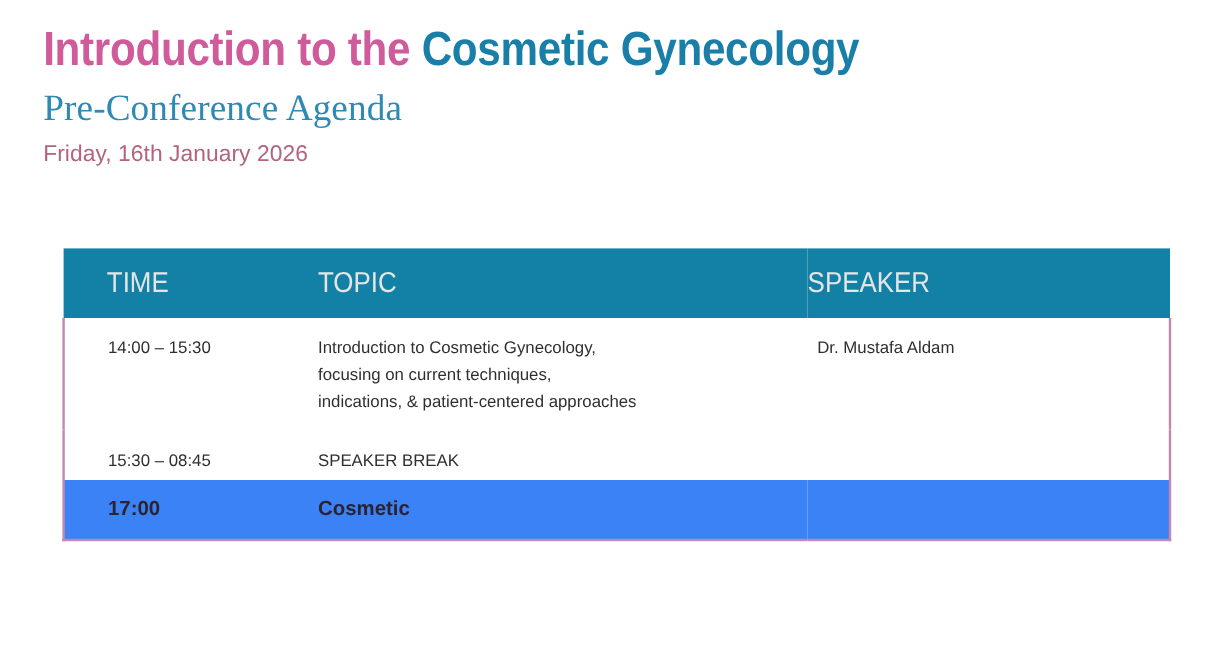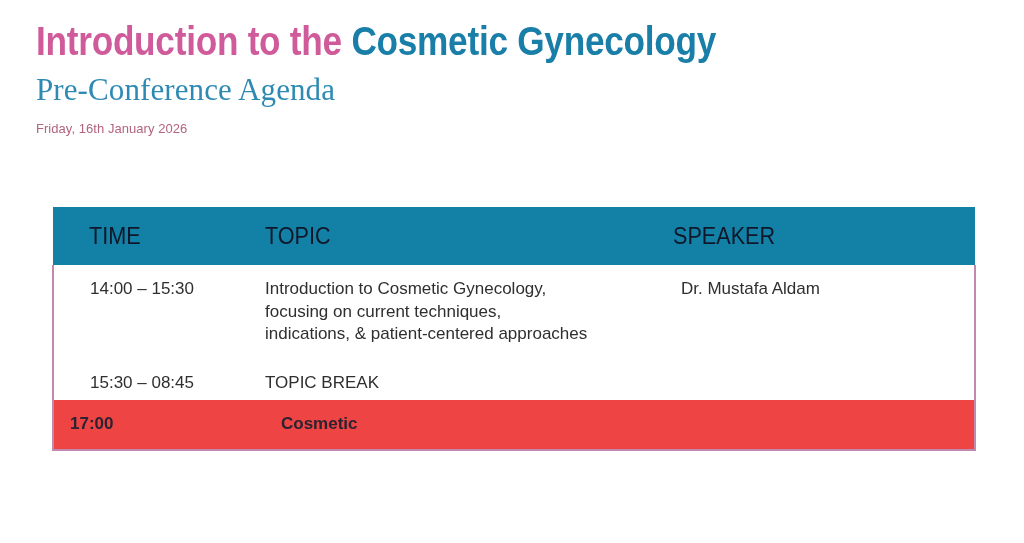--- a/index.html
+++ b/index.html
@@ -43,42 +43,42 @@
     font-weight: normal;
     font-size: 31px;
     line-height: 36px;
     color: #2e8ab3;
     letter-spacing: 0.1px;
   }
 
   .date-line {
     margin: 0;
     padding-top: 9px;
-    font-size: 13px;
+    font-size: 19px;
     line-height: 23px;
     color: #b2637f;
     letter-spacing: 0.05px;
   }
 
   
   .agenda-table {
     position: absolute;
     left: 52px;
     top: 207px;
     width: 922px;
     border-collapse: collapse;
     table-layout: fixed;
   }
   .agenda-table col.col-time    { width: 212px; }
   .agenda-table col.col-topic   { width: 408px; }
   .agenda-table col.col-speaker { width: 302px; }
 
   .agenda-table thead th {
     background: #1380a6;
-    color: #0f172a;
+    color: #e5e5e5;
     font-family: "Liberation Sans Narrow", "Liberation Sans", sans-serif;
     font-weight: normal;
     font-size: 24px;
     line-height: 28px;
     text-align: left;
     padding: 15px 0 15px 0;
     border: none;
     transform-origin: left center;
   }
   .agenda-table thead th .hcell {
@@ -91,39 +91,38 @@
   .agenda-table thead th.h-speaker { padding-left: 0px; }
 
   .agenda-table tbody {
     border-left: 2px solid #c189ae;
     border-right: 2px solid #c189ae;
     border-bottom: 2px solid #c189ae;
   }
   .agenda-table tbody td {
     background: #ffffff;
     color: #2f2f2f;
-    font-size: 17px;
+    font-size: 14px;
     line-height: 22.5px;
     vertical-align: top;
     padding: 13px 0 12px 0;
     border: none;
   }
   .agenda-table tbody td.c-time    { padding-left: 36px; }
   .agenda-table tbody td.c-speaker { padding-left: 8px; }
 
   .agenda-table tbody tr.row-spaced td { padding-top: 14px; padding-bottom: 6px; }
 
   .agenda-table tbody tr.closing-row td {
-    background: #ef4444;
+    background: #3b82f6;
     color: #2c2230;
     font-weight: bold;
     font-size: 17px;
     padding-top: 13px;
     padding-bottom: 13px;
-    padding-left: 16px;
   }
 
   .topic-line { display: block; }
   .nowrap { white-space: nowrap; }
 </style>
 </head>
 <body>
 
 <div class="header">
   <h1 class="title"><span class="part-pink nowrap">Introduction to the </span><span class="part-teal nowrap">Cosmetic Gynecology</span></h1>
@@ -152,21 +151,21 @@
         <span class="topic-line">Introduction to Cosmetic Gynecology,</span>
         <span class="topic-line">focusing on current techniques,</span>
         <span class="topic-line">indications, &amp; patient-centered approaches</span>
       </td>
       <td class="c-speaker">Dr. Mustafa Aldam</td>
     </tr>
 
     <tr class="row-spaced">
       <td class="c-time">15:30 – 08:45</td>
       <td class="c-topic">
-        <span class="topic-line">TOPIC BREAK</span>
+        <span class="topic-line">SPEAKER BREAK</span>
       </td>
       <td class="c-speaker"></td>
     </tr>
 
 
     <tr class="closing-row">
       <td class="c-time">17:00</td>
       <td class="c-topic">
         <span class="topic-line">Cosmetic</span>
       </td>

